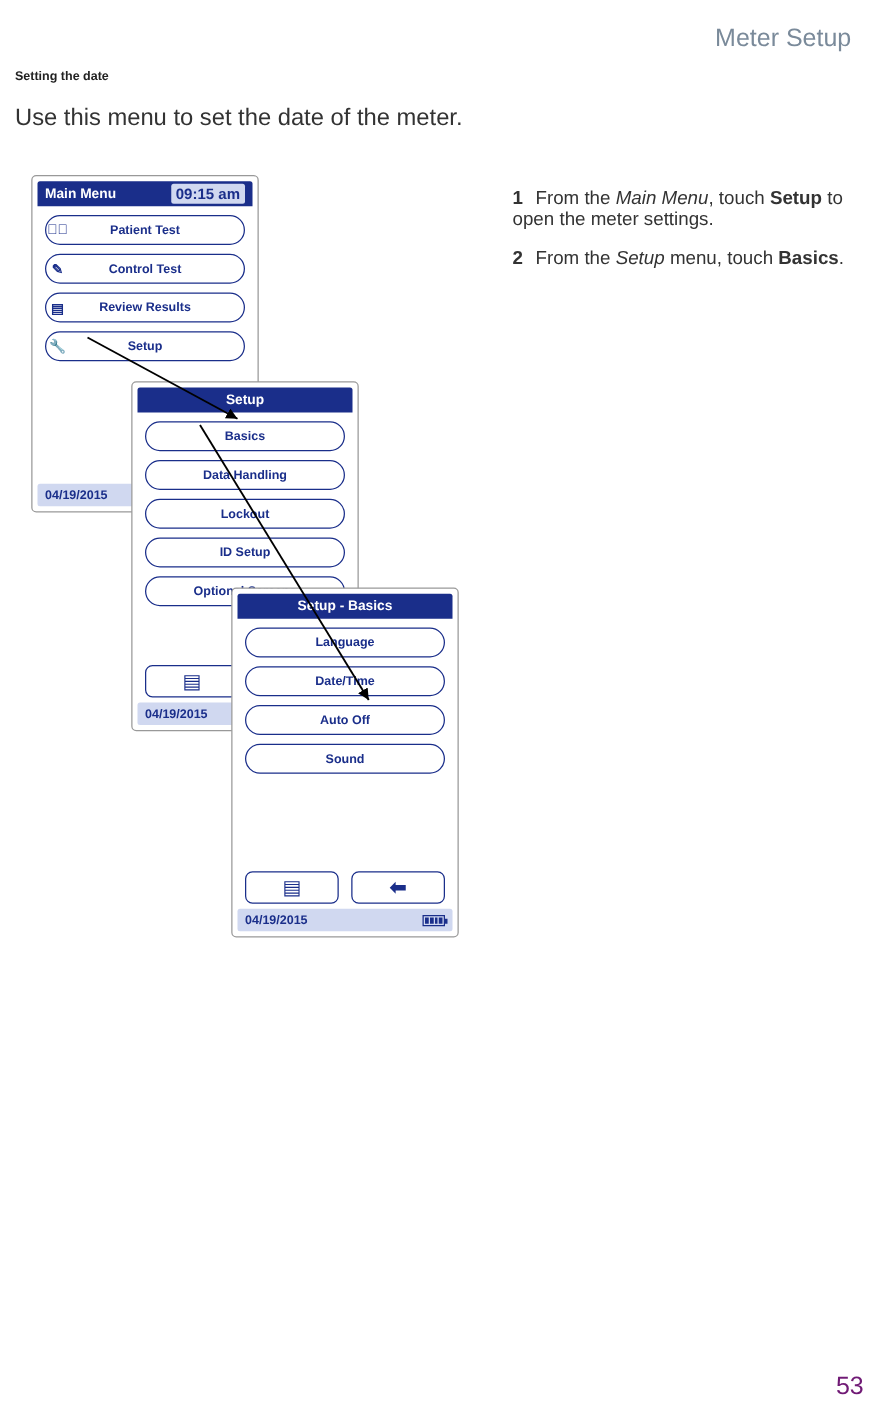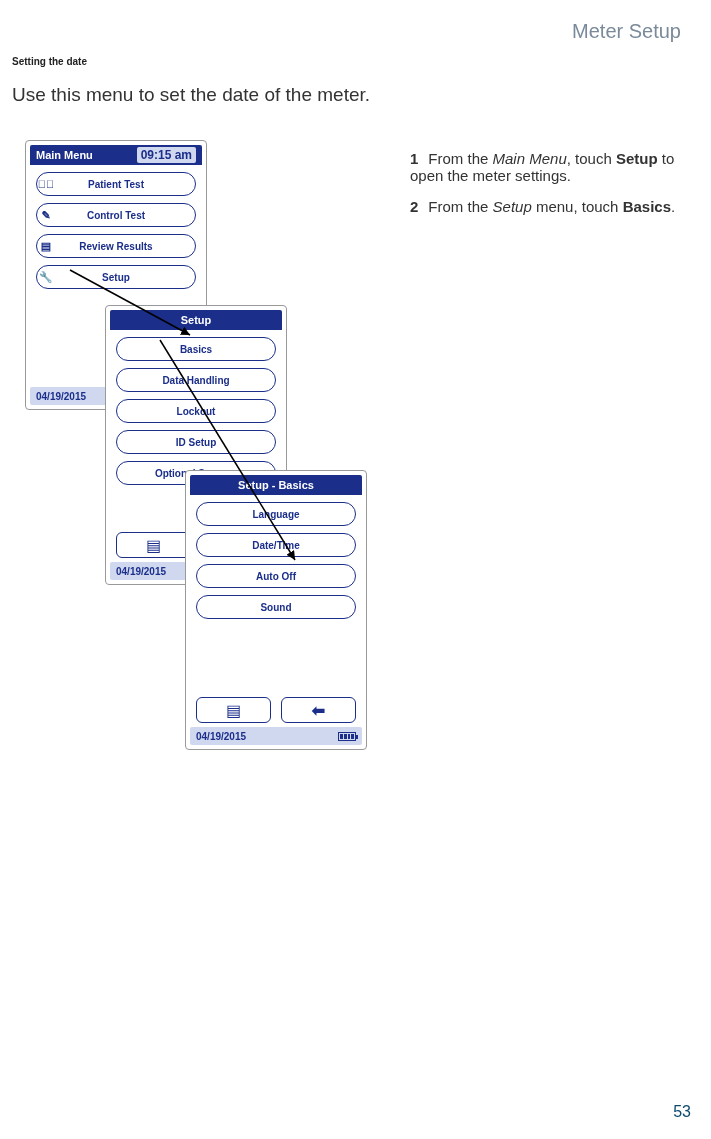--- a/index.html
+++ b/index.html
@@ -167,22 +167,22 @@
       align-items: center;
       justify-content: center;
       color: #1a2e8a;
       font-size: 16px;
       background: #fff;
     }
     .page-num {
       position: absolute;
       bottom: 18px;
       right: 20px;
-      font-size: 16px;
-      color: #0c4a6e;
+      font-size: 20px;
+      color: #701a75;
       margin-top: 16px;
     }
     svg.arrow { position: absolute; pointer-events: none; }
   </style>
 </head>
 <body>
 
 <div class="header-right">Meter Setup</div>
 <div class="page-title">Setting the date</div>
 <div class="intro-text">Use this menu to set the date of the meter.</div>

